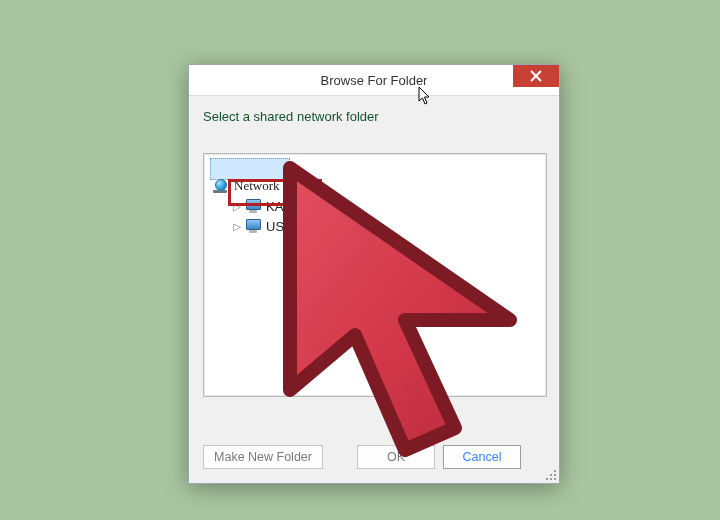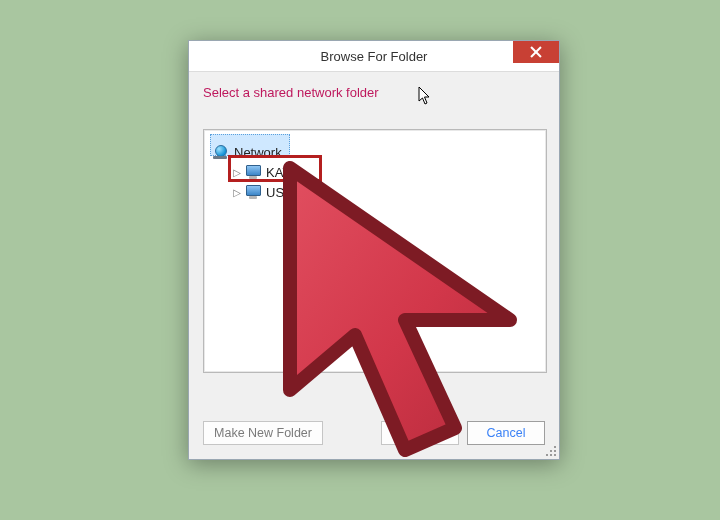--- a/index.html
+++ b/index.html
@@ -13,21 +13,21 @@
   }
   .stage {
     width: 720px;
     height: 520px;
     background: #a9c6a0;
     position: relative;
   }
   .dialog {
     position: absolute;
     left: 188px;
-    top: 40px;
+    top: 64px;
     width: 370px;
     height: 418px;
     background: #f0f0f0;
     border: 1px solid #9aa7b2;
     box-shadow: 0 4px 22px rgba(0,0,0,0.35);
   }
   .titlebar {
     height: 30px;
     background: #ffffff;
     position: relative;
@@ -73,21 +73,21 @@
     width: 14px;
     height: 20px;
     pointer-events: none;
     z-index: 5;
   }
 
   .instruction {
     position: absolute;
     left: 14px;
     top: 44px;
-    color: #be185d;
+    color: #14532d;
     font-size: 13px;
   }
 
   .tree-box {
     position: absolute;
     left: 14px;
     top: 88px;
     width: 342px;
     height: 242px;
     background: #ffffff;
@@ -98,21 +98,21 @@
 
   .tree-row {
     display: flex;
     align-items: center;
     height: 20px;
     position: relative;
     white-space: nowrap;
     font-size: 13px;
     color: #222;
   }
-  .row-network { margin-top: 12px; padding-left: 8px; }
+  .row-network { margin-top: 22px; padding-left: 8px; font-family: Liberation Serif, serif; }
   .row-kate    { padding-left: 28px; }
   .row-userpc  { padding-left: 28px; }
 
   .chevron {
     width: 10px;
     display: inline-flex;
     justify-content: center;
     color: #7a7a7a;
     font-size: 10px;
     margin-right: 2px;
@@ -178,21 +178,21 @@
     width: 88px; height: 21px;
     border: 3px solid #b41f1f;
     z-index: 2;
     pointer-events: none;
   }
 
   .btn-row {
     position: absolute;
     left: 14px;
     bottom: 14px;
-    width: 342px;
+    width: 318px;
     display: flex;
     align-items: center;
     justify-content: flex-end;
     gap: 8px;
   }
   .btn {
     height: 24px;
     min-width: 78px;
     padding: 0 10px;
     background: #fdfdfd;

